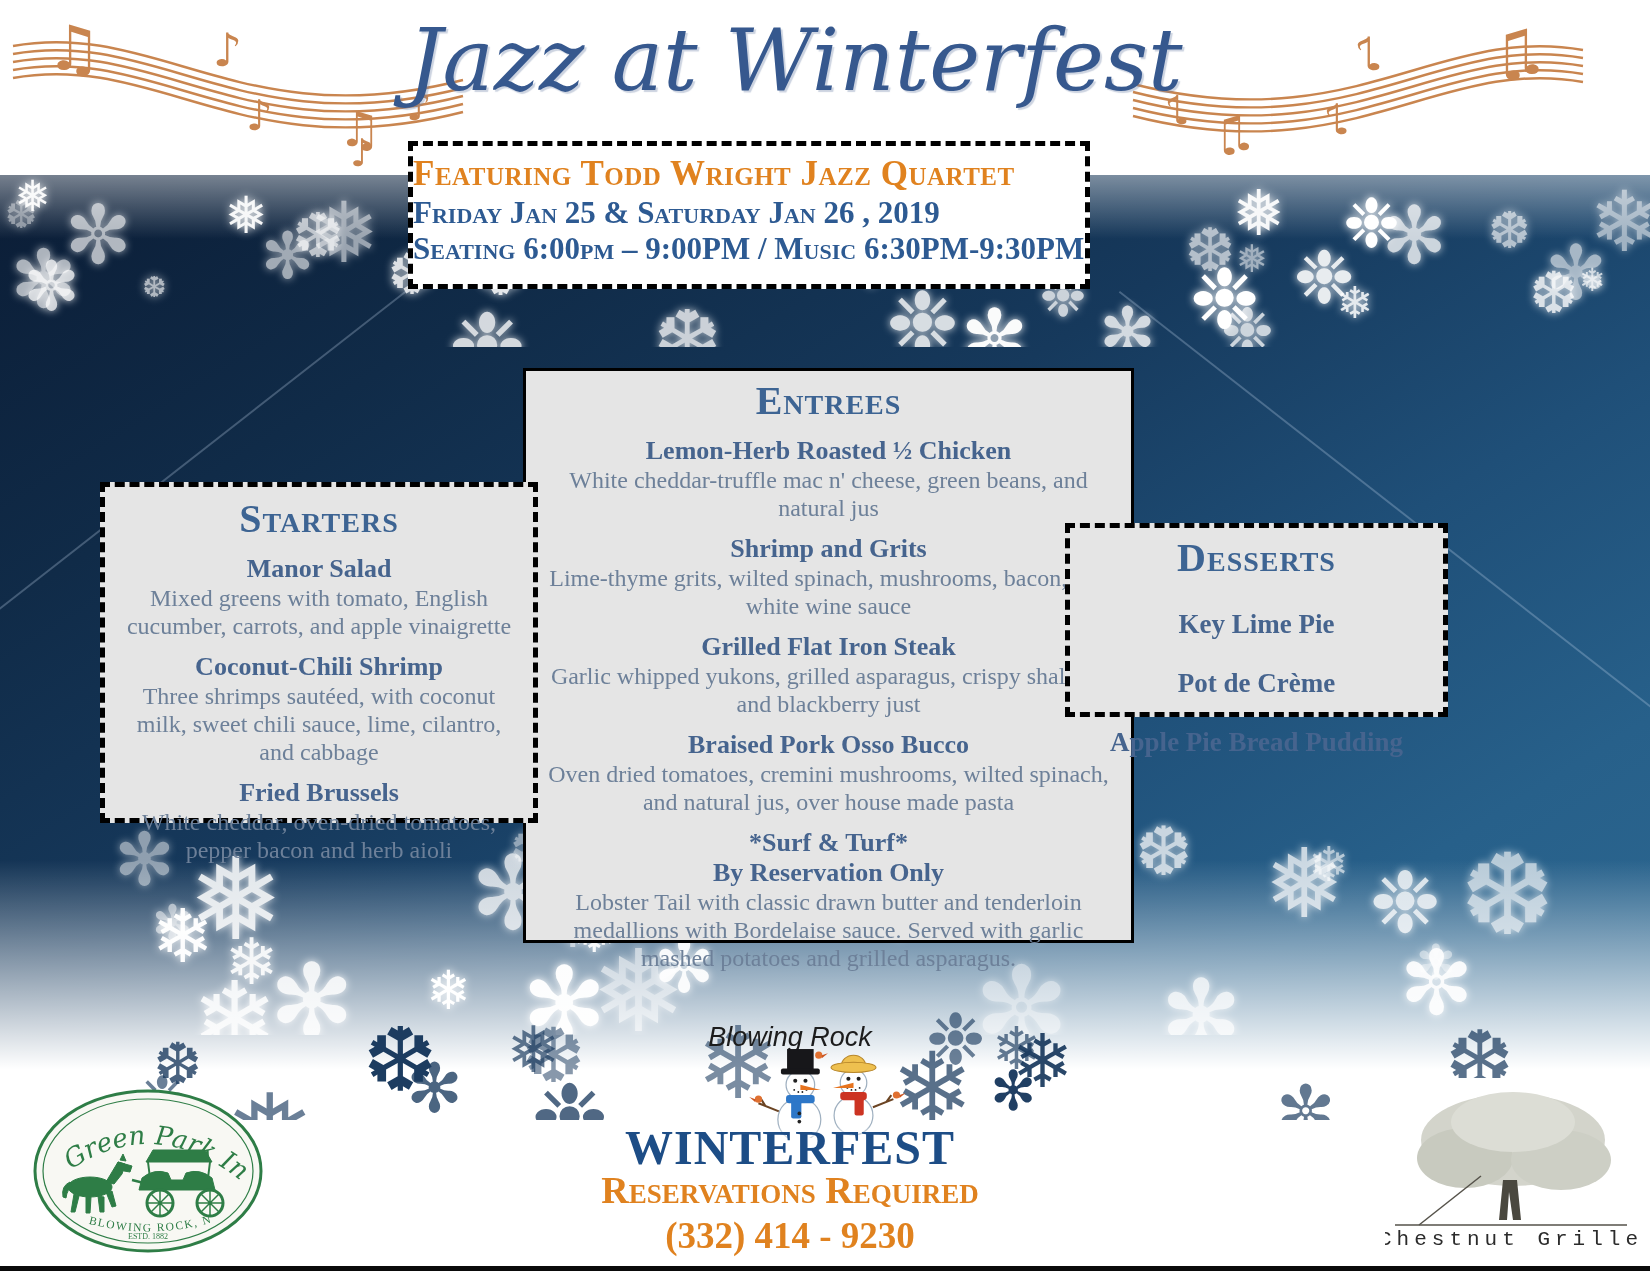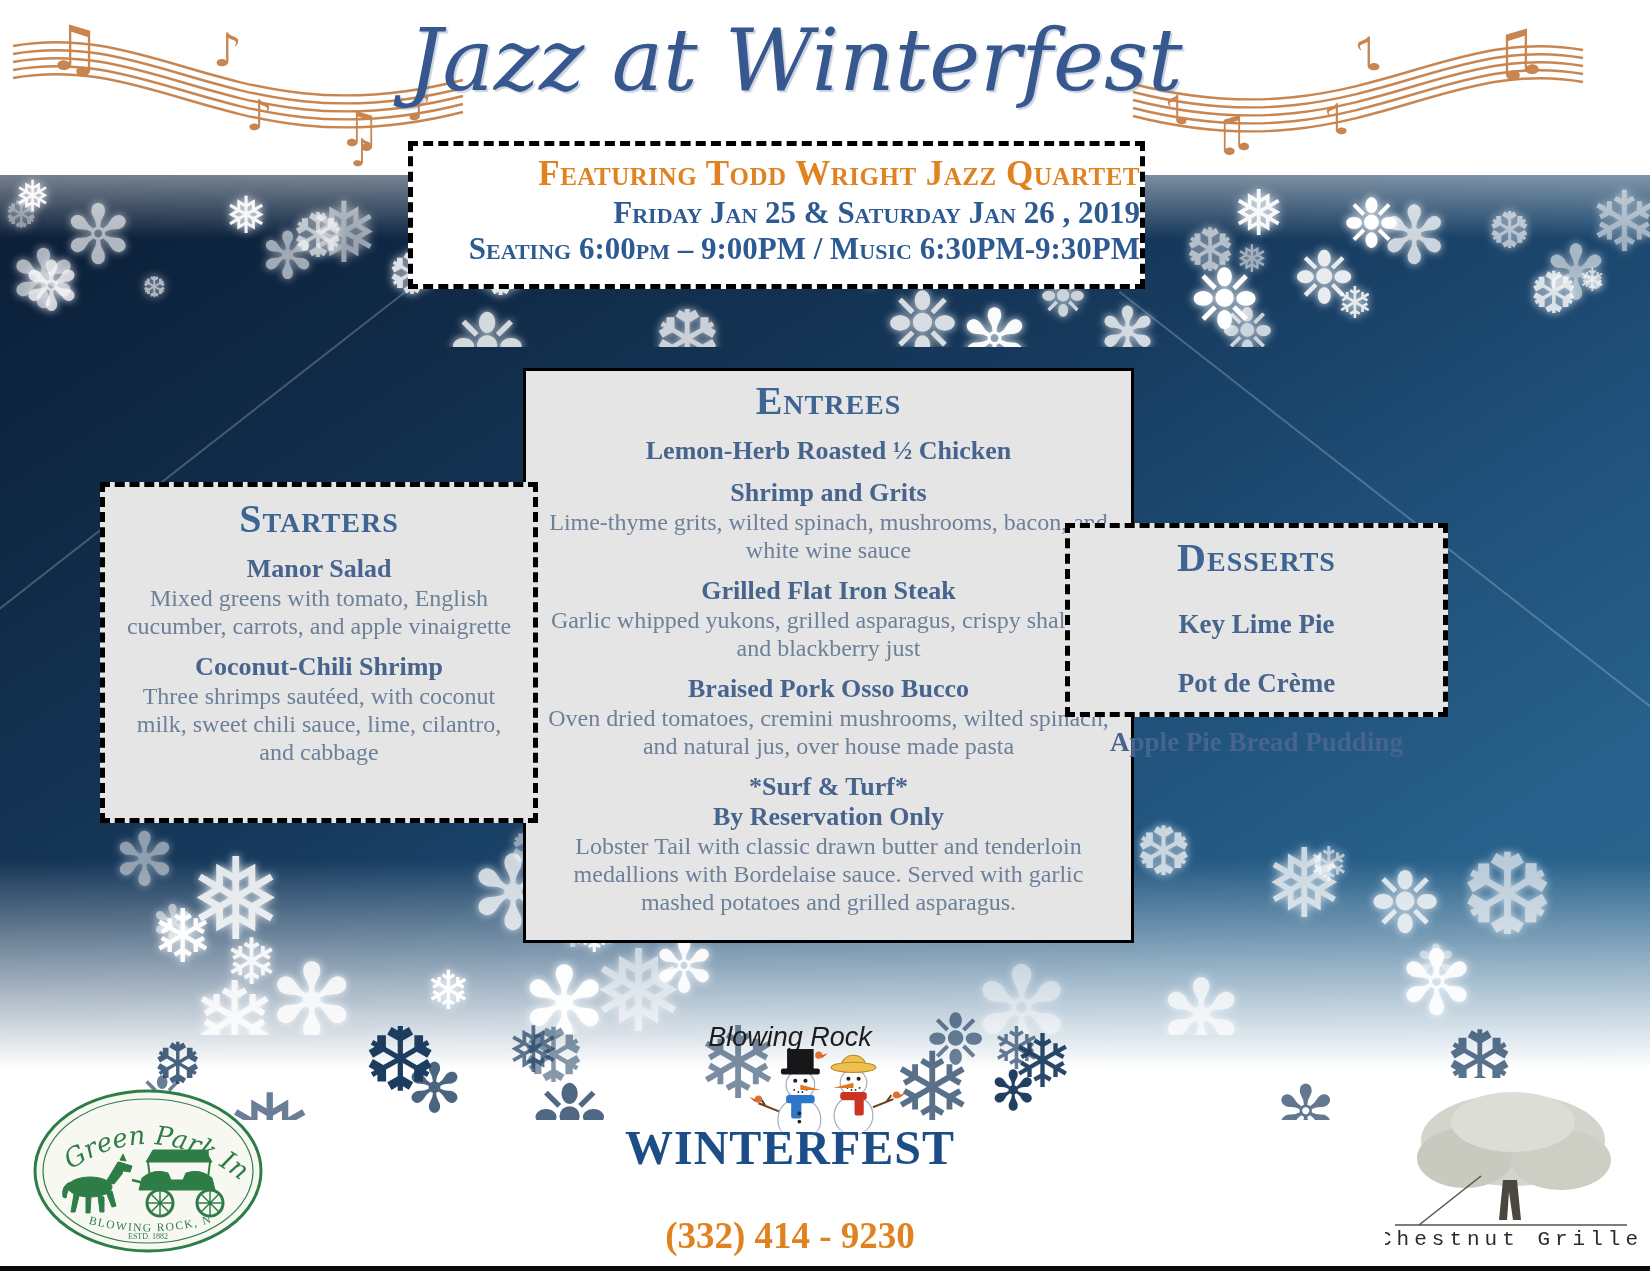--- a/index.html
+++ b/index.html
@@ -23,22 +23,22 @@
          background:linear-gradient(to bottom,rgba(255,255,255,0) 0%,rgba(255,255,255,.55) 45%,#ffffff 82%);}
   .flake{position:absolute;font-family:"DejaVu Sans",sans-serif;line-height:1;user-select:none;}
 
   
   .music{position:absolute;z-index:3;}
   .music.left{left:8px;top:8px;}
   .music.right{left:1128px;top:12px;transform:scaleX(-1);}
   .main-title{position:absolute;left:408px;top:10px;width:737px;z-index:7;text-align:center;
         font-family:"DejaVu Serif",serif;font-style:italic;font-size:86px;color:#36588e;
         text-shadow:2px 2px 1px rgba(110,130,165,.35);white-space:nowrap;}
-  .title-box{position:absolute;left:408px;top:141px;width:737px;height:148px;box-sizing:border-box;
-        background:#fff;border:5px dashed #000;z-index:6;text-align:right;padding-top:8px;}
+  .title-box{position:absolute;left:408px;top:141px;width:682px;height:148px;box-sizing:border-box;
+        background:#fff;border:5px dashed #000;z-index:6;text-align:left;padding-top:8px;}
   .featuring{font-variant:small-caps;font-weight:bold;font-size:35px;color:#e0821f;letter-spacing:.5px;}
   .dates{font-variant:small-caps;font-weight:bold;font-size:31px;color:#2d5a92;margin-top:1px;}
   .times{font-variant:small-caps;font-weight:bold;font-size:31px;color:#2d5a92;}
 
   
   .menu-box{position:absolute;background:#e5e5e5;box-sizing:border-box;text-align:center;}
   .starters{left:100px;top:482px;width:438px;height:341px;border:5px dashed #000;z-index:5;padding:8px 12px;}
   .entrees{left:523px;top:368px;width:611px;height:575px;border:3px solid #000;z-index:4;padding:6px 14px;}
   .desserts{left:1065px;top:523px;width:383px;height:194px;border:5px dashed #000;z-index:5;padding:6px 10px;}
   .menu-heading{font-variant:small-caps;font-weight:bold;font-size:40px;color:#3d6493;letter-spacing:1px;}
@@ -208,26 +208,31 @@
   <div class="menu-box starters">
     <div class="menu-heading">Starters</div>
     <div class="menu-item">
       <div class="item-name">Manor Salad</div>
       <div class="item-desc">Mixed greens with tomato, English cucumber, carrots, and apple vinaigrette</div>
     </div>
     <div class="menu-item">
       <div class="item-name">Coconut-Chili Shrimp</div>
       <div class="item-desc">Three shrimps sautéed, with coconut milk, sweet chili sauce, lime, cilantro, and cabbage</div>
     </div>
+    <div class="menu-item">
+      <div class="item-name">Fried Brussels</div>
+      <div class="item-desc">White cheddar, oven-dried tomatoes, pepper bacon and herb aioli</div>
+    </div>
   </div>
 
   <div class="menu-box entrees">
     <div class="menu-heading">Entrees</div>
     <div class="menu-item">
       <div class="item-name">Lemon-Herb Roasted ½ Chicken</div>
+      <div class="item-desc">White cheddar-truffle mac n' cheese, green beans, and natural jus</div>
     </div>
     <div class="menu-item">
       <div class="item-name">Shrimp and Grits</div>
       <div class="item-desc">Lime-thyme grits, wilted spinach, mushrooms, bacon, and white wine sauce</div>
     </div>
     <div class="menu-item">
       <div class="item-name">Grilled Flat Iron Steak</div>
       <div class="item-desc">Garlic whipped yukons, grilled asparagus, crispy shallots, and blackberry just</div>
     </div>
     <div class="menu-item">
@@ -285,20 +290,21 @@
 
     <circle cx="20" cy="50" r="3.5" fill="#e07030"></circle>
       <polygon points="17,50 11,48 17,53" fill="#cc5520"></polygon>
     <circle cx="155" cy="46" r="3.5" fill="#e07030"></circle>
       <polygon points="158,46 164,44 158,49" fill="#cc5520"></polygon>
     <circle cx="79" cy="7" r="3.5" fill="#e07030"></circle>
       <polygon points="82,7 88,5 82,10" fill="#cc5520"></polygon>
   </svg>
   <div class="winterfest-word">WINTERFEST</div>
 
+  <div class="reservations">Reservations Required</div>
   <div class="phone">(332) 414 - 9230</div>
 
   <svg class="gpi" viewBox="0 0 240 170">
     <defs>
       <path id="gpiArcTop" d="M26,96 Q120,20 214,96" fill="none"></path>
       <path id="gpiArcBottom" d="M58,137 Q120,154 182,137" fill="none"></path>
     </defs>
     <ellipse cx="120" cy="85" rx="113" ry="80" fill="#f8f8f3" stroke="#2e7d46" stroke-width="3"></ellipse>
     <ellipse cx="120" cy="85" rx="105" ry="72" fill="none" stroke="#2e7d46" stroke-width="1.2"></ellipse>
     <text font-family="DejaVu Serif, serif" font-style="italic" font-size="26" fill="#2e7d46">

